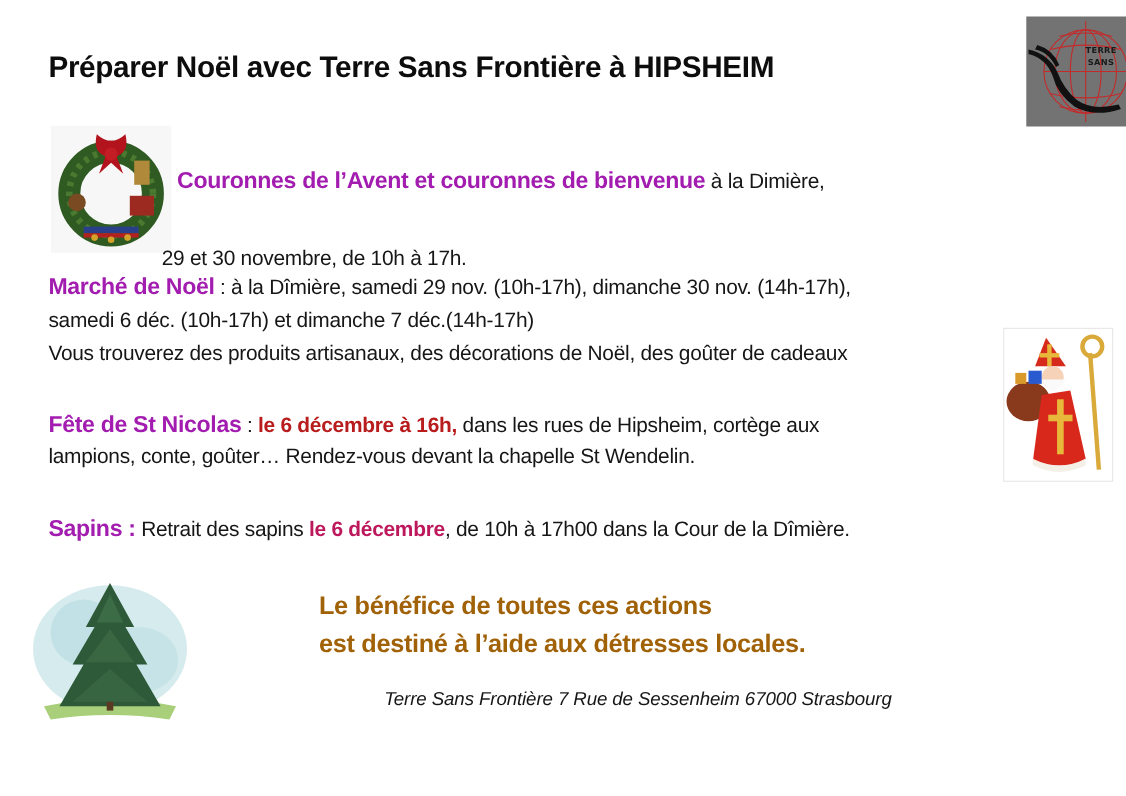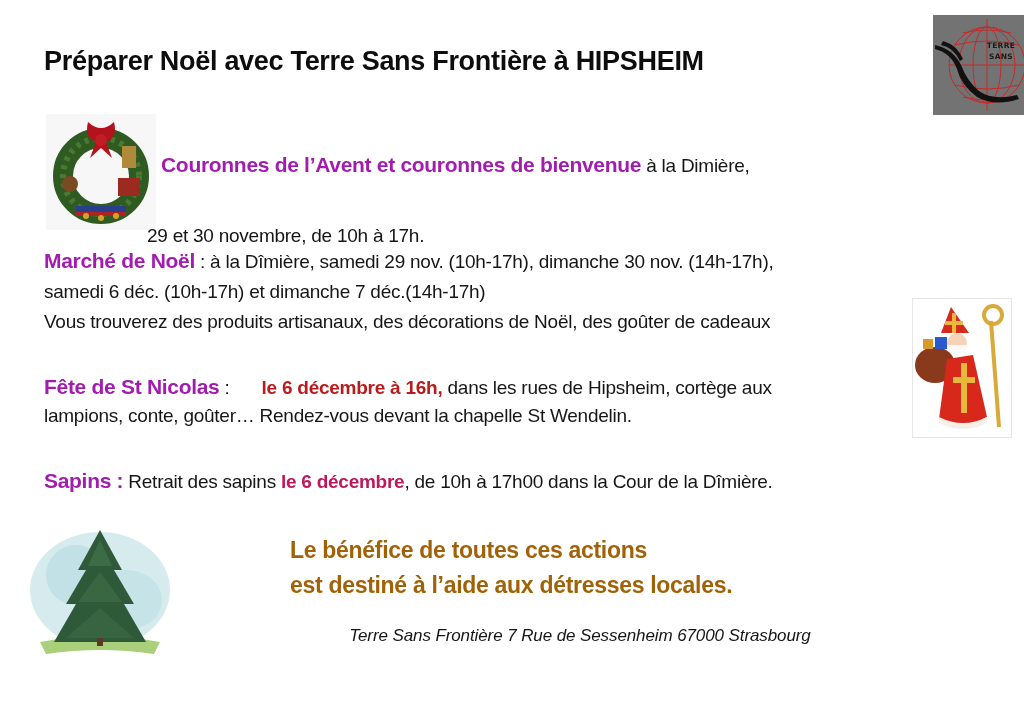--- a/index.html
+++ b/index.html
@@ -22,21 +22,21 @@
       color: #0d0d0d;
     }
     .line {
       position: absolute;
       font-size: 19px;
       white-space: nowrap;
       letter-spacing: -0.25px;
       color: #161616;
     }
     .b { font-weight: bold; font-size: 21px; letter-spacing: -0.3px; color: #a21caf; }
-    .red { color: #b81c1c; font-weight: bold; margin-left: 27px; }
+    .red { color: #b81c1c; font-weight: bold; }
     .green { color: #be185d; font-weight: bold; }
     .center-big {
       position: absolute;
       left: 290px; width: 580px;
       text-align: left;
       font-size: 23px; font-weight: bold;
       letter-spacing: -0.3px;
       color: #a16207;
     }
     .address {

